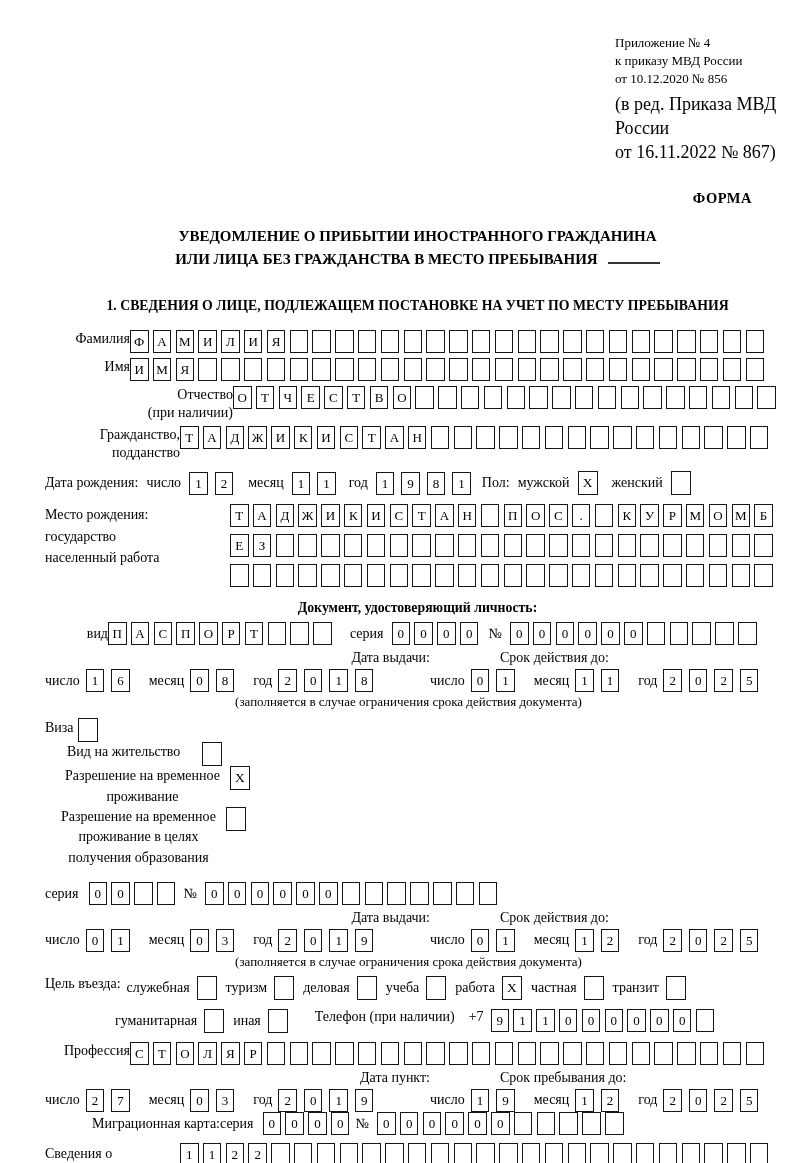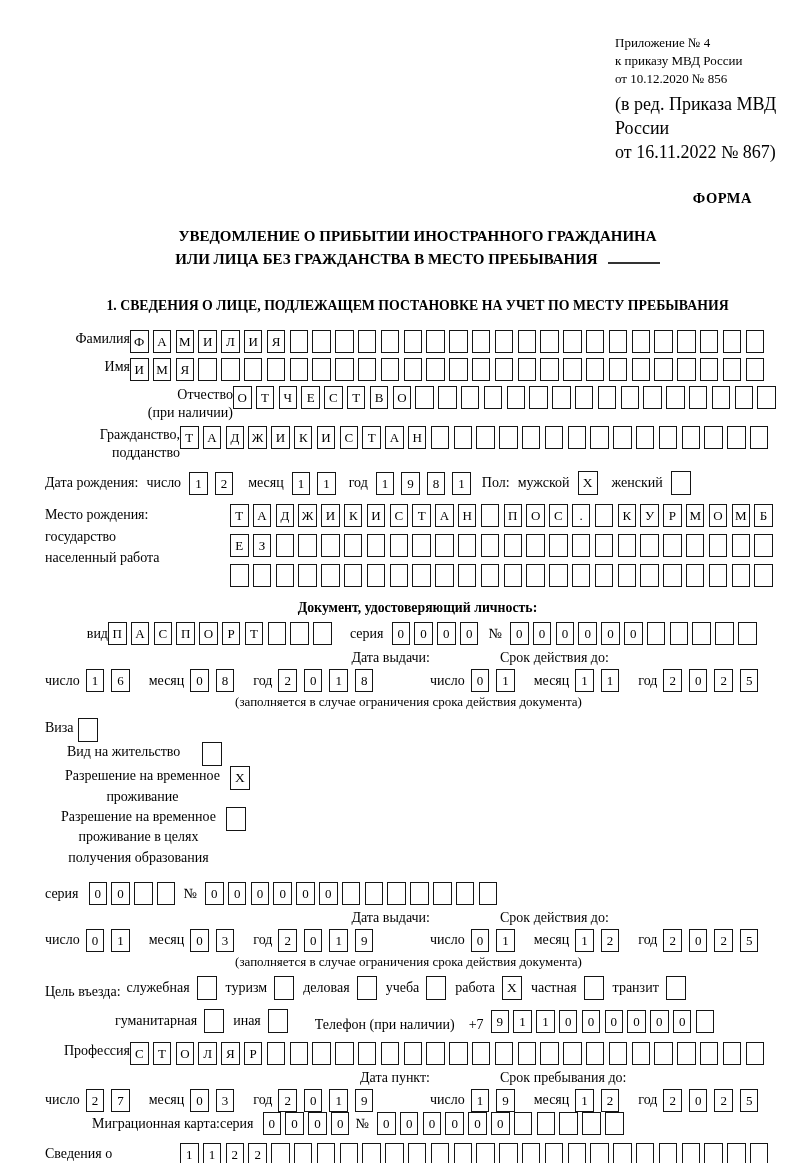--- a/index.html
+++ b/index.html
@@ -68,21 +68,21 @@
   .para { line-height:1.65; margin-top:6px; }
 
   
   .opts { display:flex; align-items:flex-start; margin-top:8px; margin-bottom:14px;flex-direction:column; }
   .opt { display:flex; align-items:flex-start; }
   .opt .olabel { line-height:1.45; }
   .opt .olabel.center { text-align:center; }
   .opt .cbox { margin-left:10px; }
 
   
-  .purposerow { display:flex; align-items:flex-end; margin-bottom:9px; }
+  .purposerow { display:flex; align-items:flex-start; margin-bottom:9px; }
   .purposerow .p { display:inline-flex; align-items:center; margin-right:9px; }
   .purposerow .p .cbox { margin-left:7px; }
 
   .phone-prefix { margin:0 7px 0 14px; }
 </style>
 </head>
 <body>
 
 <div class="page">
 

